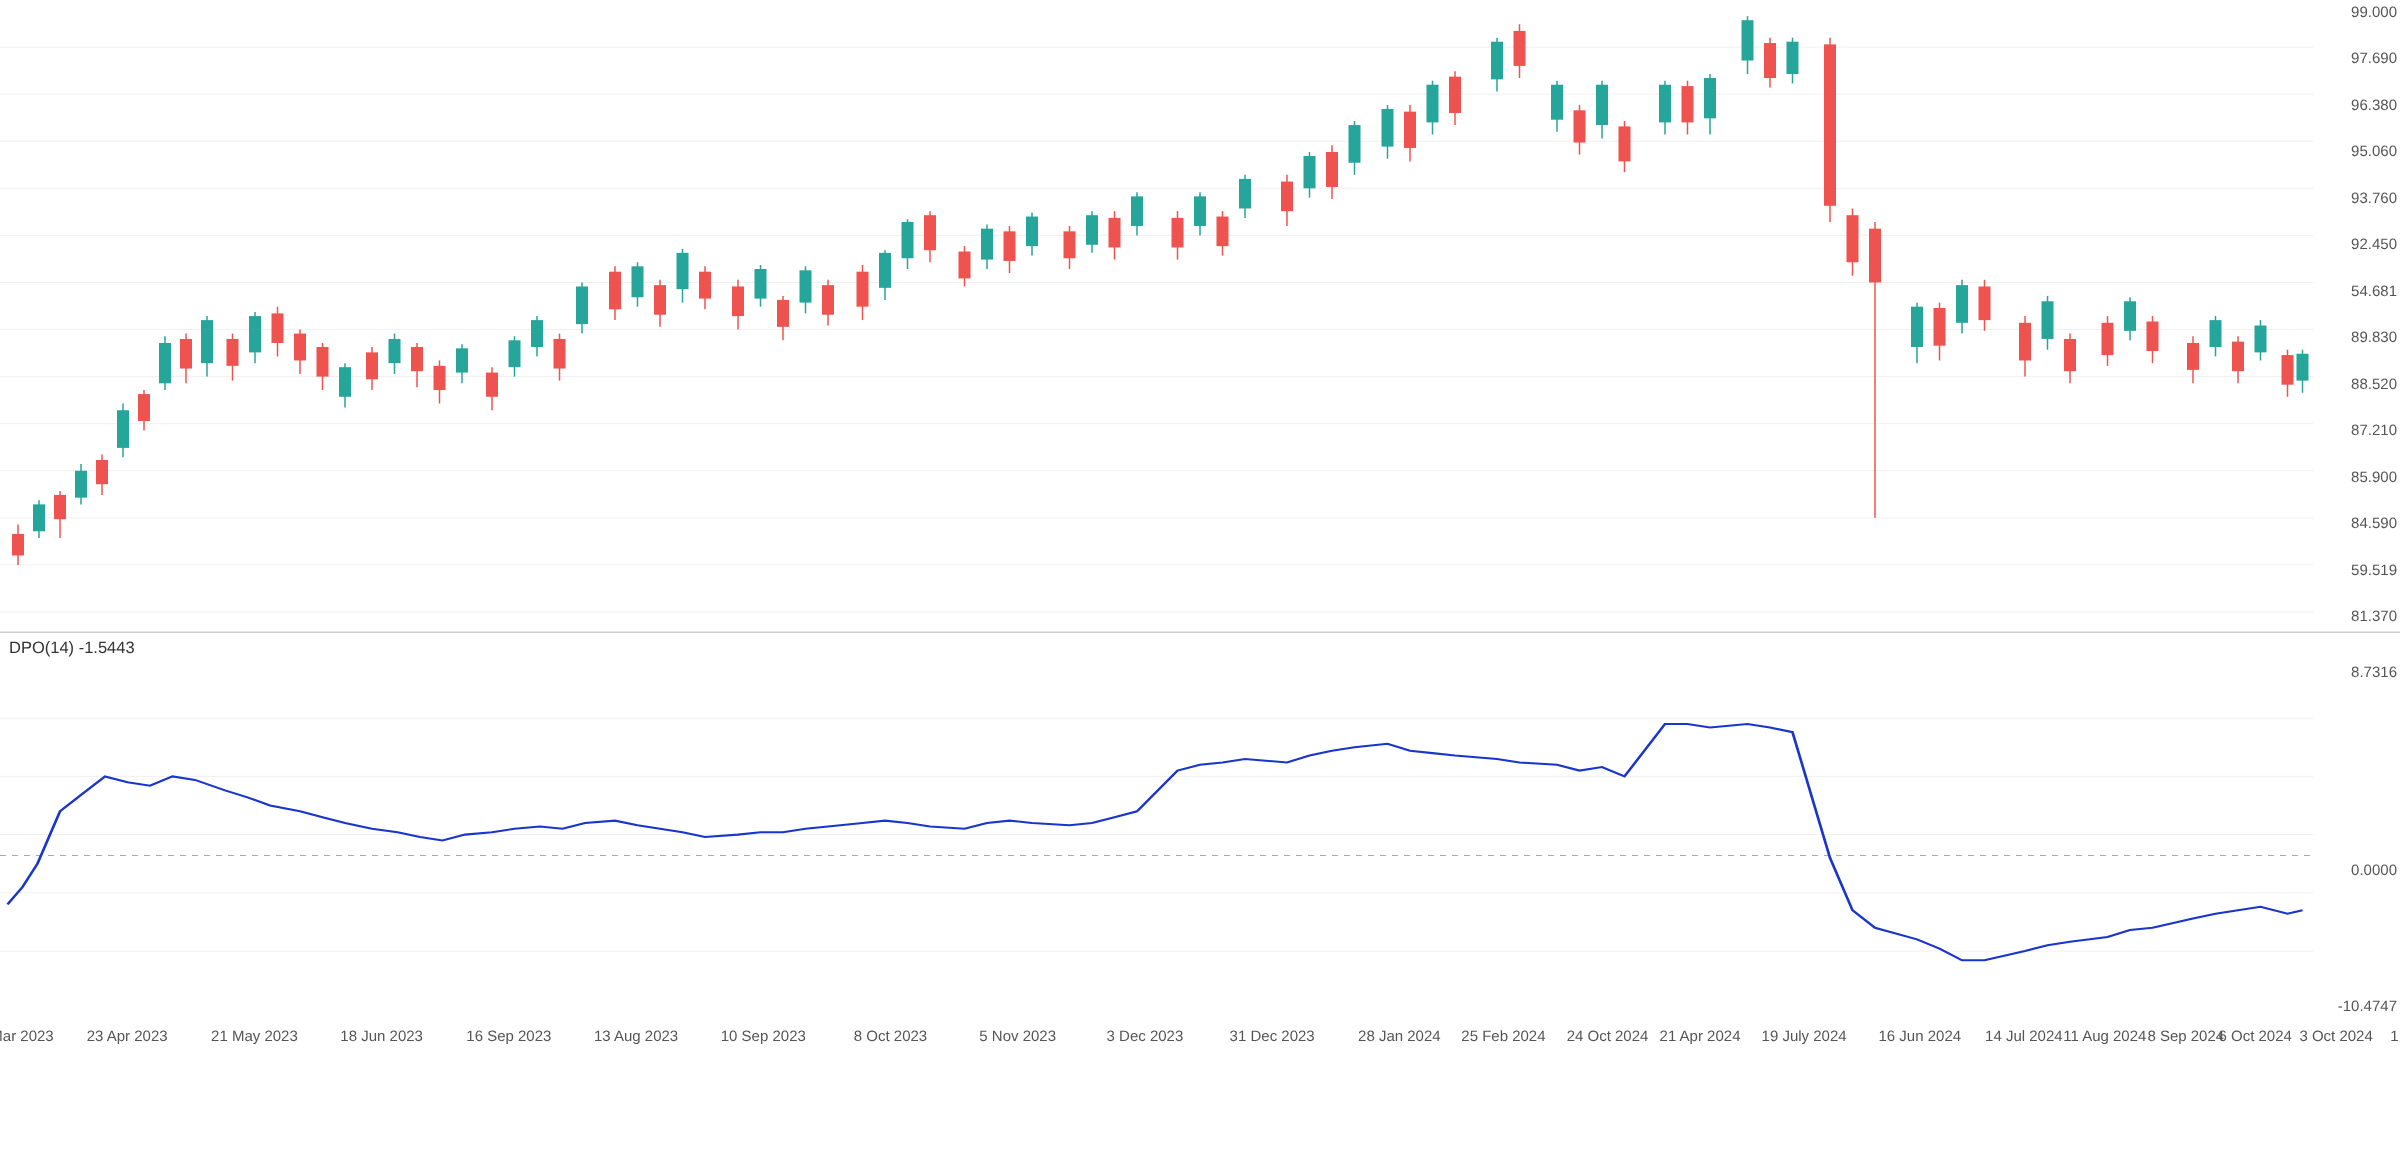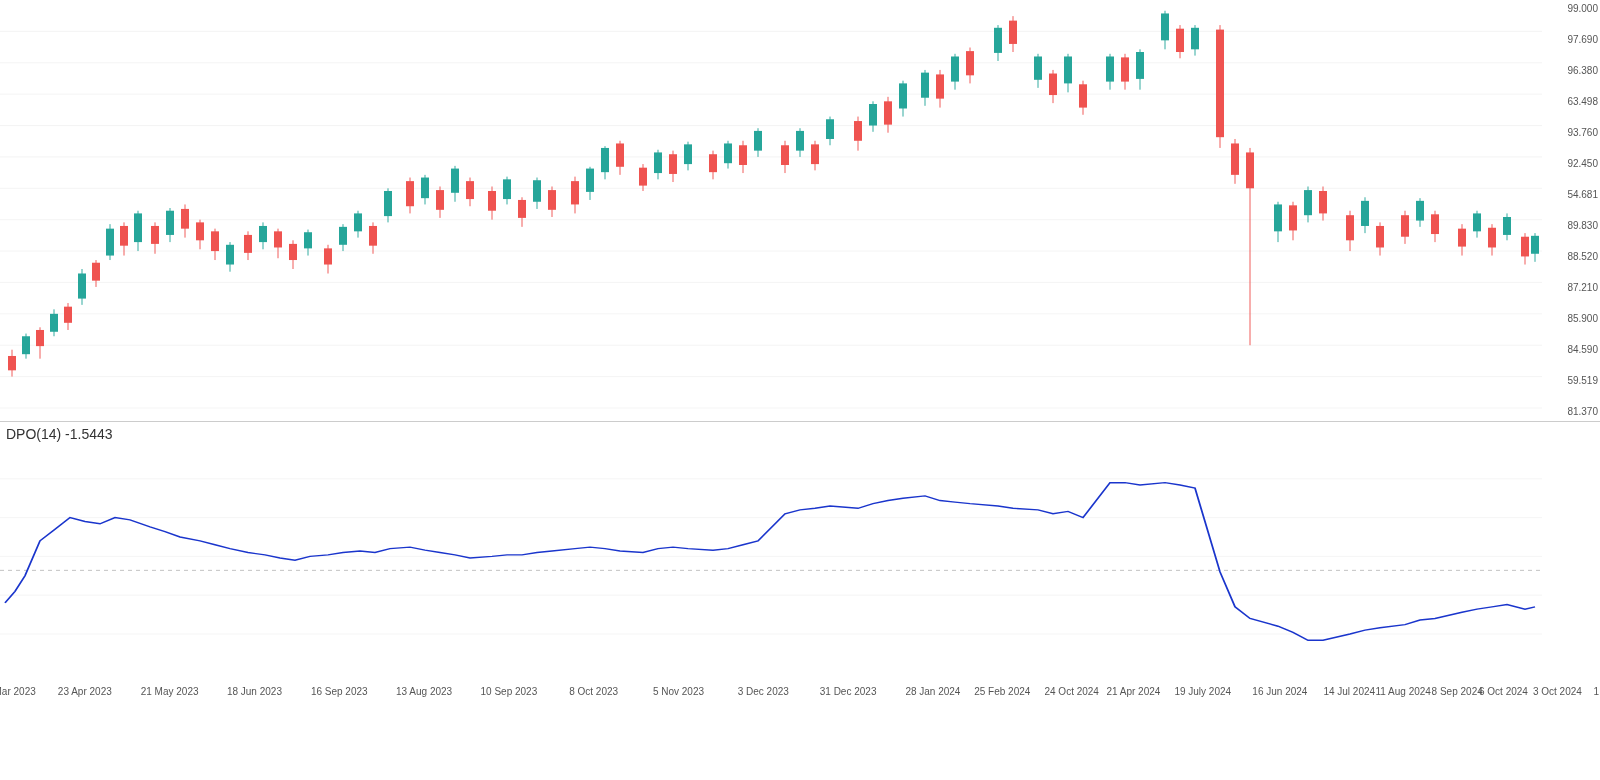--- a/index.html
+++ b/index.html
@@ -29,21 +29,21 @@
     #dpo-panel {
       position: relative;
       width: 100%;
       height: 310px;
       overflow: hidden;
     }
     .panel-label {
       position: absolute;
       top: 4px;
       left: 6px;
-      font-size: 14px;
+      font-size: 11px;
       color: #333;
       z-index: 10;
     }
     .y-axis {
       position: absolute;
       right: 0;
       top: 0;
       width: 58px;
       height: 100%;
       display: flex;
@@ -397,21 +397,21 @@
       <rect class="candle-down" x="1521" y="264" width="8" height="22"></rect>
 
       <line class="wick-up" x1="1535" y1="260" x2="1535" y2="292"></line>
       <rect class="candle-up" x="1531" y="263" width="8" height="20"></rect>
     </svg>
 
     <div class="y-axis">
       <span class="y-label">99.000</span>
       <span class="y-label">97.690</span>
       <span class="y-label">96.380</span>
-      <span class="y-label">63.498</span>
+      <span class="y-label">95.060</span>
       <span class="y-label">93.760</span>
       <span class="y-label">92.450</span>
       <span class="y-label">54.681</span>
       <span class="y-label">89.830</span>
       <span class="y-label">88.520</span>
       <span class="y-label">87.210</span>
       <span class="y-label">85.900</span>
       <span class="y-label">84.590</span>
       <span class="y-label">59.519</span>
       <span class="y-label">81.370</span>
@@ -522,20 +522,25 @@
         1435,230
         1462,222
         1477,218
         1492,215
         1507,212
         1525,218
         1535,215
       "></polyline>
     </svg>
 
+    <div class="y-axis" style="top:18px;height:calc(100% - 38px);">
+      <span class="y-label">8.7316</span>
+      <span class="y-label" style="margin-top:40px;">0.0000</span>
+      <span class="y-label">-10.4747</span>
+    </div>
 
     <div class="x-axis" style="bottom:0;height:20px;">
       <span class="x-label" style="left:0.5%">26 Mar 2023</span>
       <span class="x-label" style="left:5.5%">23 Apr 2023</span>
       <span class="x-label" style="left:11%">21 May 2023</span>
       <span class="x-label" style="left:16.5%">18 Jun 2023</span>
       <span class="x-label" style="left:22%">16 Sep 2023</span>
       <span class="x-label" style="left:27.5%">13 Aug 2023</span>
       <span class="x-label" style="left:33%">10 Sep 2023</span>
       <span class="x-label" style="left:38.5%">8 Oct 2023</span>

